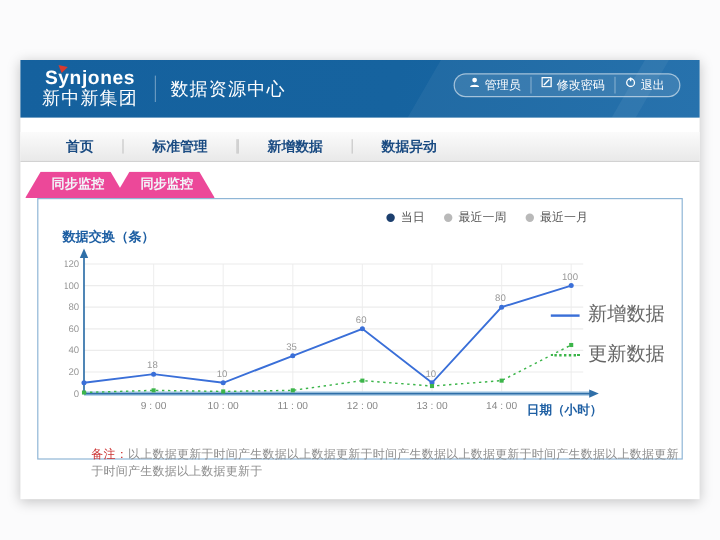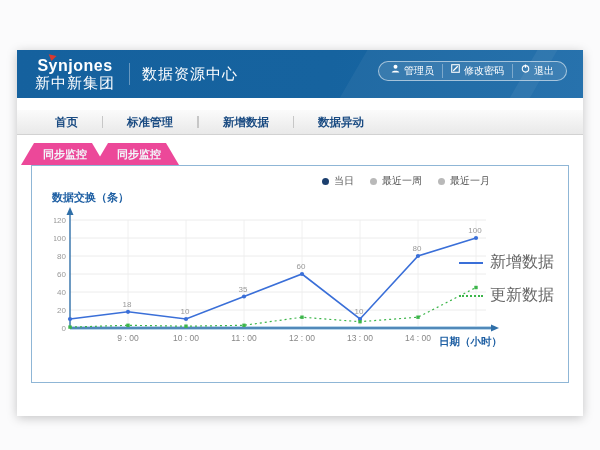--- a/index.html
+++ b/index.html
@@ -213,16 +213,19 @@
         <div class="legend-item">
           <span class="legend-sample" style="border-top: 2px solid rgb(58, 111, 216);"></span>
           <span class="legend-label">新增数据</span>
         </div>
         <div class="legend-item">
           <span class="legend-sample" style="border-top: 2px dotted rgb(60, 181, 74);"></span>
           <span class="legend-label">更新数据</span>
         </div>
       </div>
 
+      <div class="note-row">
+        <span class="note-prefix">备注：</span><span class="note-text">以上数据更新于时间产生数据以上数据更新于时间产生数据以上数据更新于时间产生数据以上数据更新于时间产生数据以上数据更新于</span>
+      </div>
 
     </div>
   </div>
 </div>
 
 </body></html>

